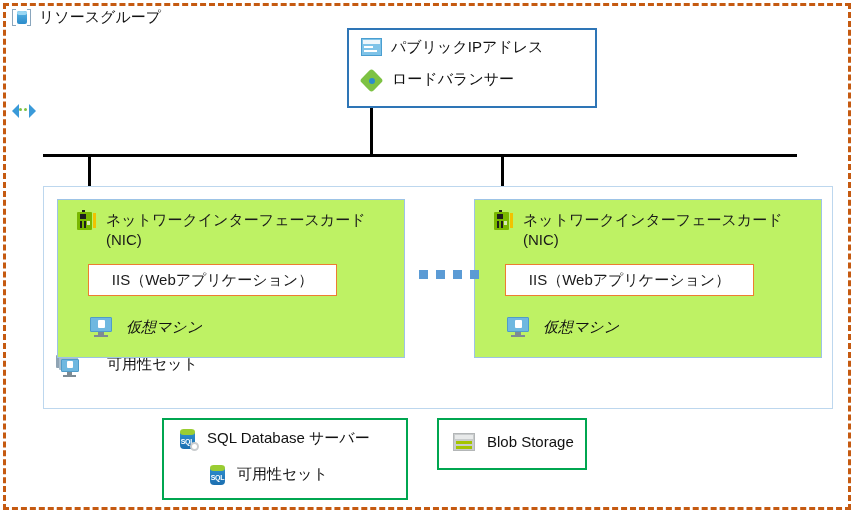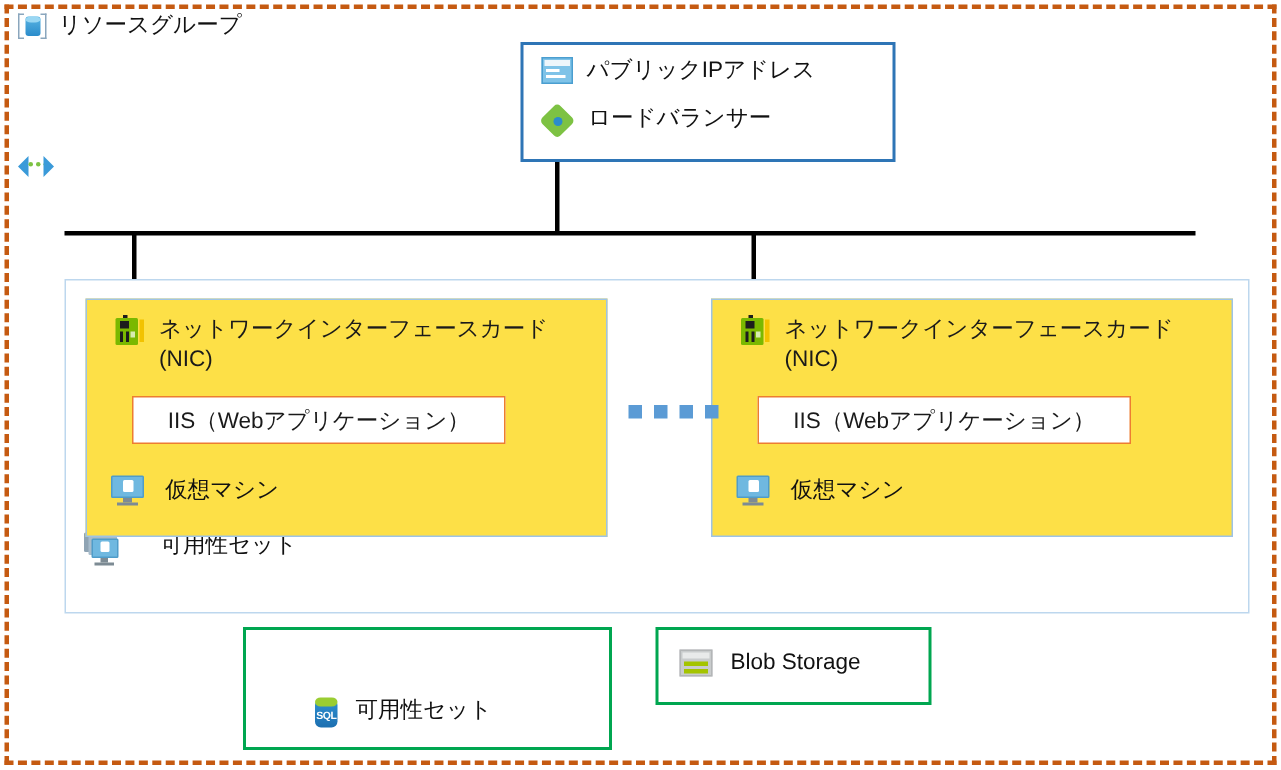--- a/index.html
+++ b/index.html
@@ -101,21 +101,21 @@
   }
   #availability-set-label .txt { margin-left: 26px; }
 
   
   .vm-box {
     position: absolute;
     top: 199px;
     width: 348px;
     height: 159px;
     border: 1px solid #9dc3e6;
-    background: #fde047;
+    background: #bef264;
     box-sizing: border-box;
   }
   #vm-box-left  { left: 57px;  }
   #vm-box-right { left: 474px; }
 
   .nic-row {
     position: absolute;
     left: 18px;
     top: 10px;
     display: flex;
@@ -135,24 +135,25 @@
     box-sizing: border-box;
     display: flex;
     align-items: center;
     justify-content: center;
     font-size: 15px;
     white-space: nowrap;
   }
 
   .vm-row {
     position: absolute;
-    left: 16px;
+    left: 32px;
     top: 117px;
     display: flex;
     align-items: center;
+    font-style: italic;
   }
   .vm-row .txt { margin-left: 14px; }
 
   
   #vm-separator {
     position: absolute;
     left: 419px;
     top: 270px;
     display: flex;
     gap: 8px;
@@ -178,21 +179,21 @@
   #sql-server-row { left: 14px; top: 9px; }
   #sql-server-row .txt { margin-left: 9px; }
   #sql-database-row { left: 44px; top: 45px; }
   #sql-database-row .txt { margin-left: 9px; }
 
   
   #blob-box {
     position: absolute;
     left: 437px;
     top: 418px;
-    width: 184px;
+    width: 150px;
     height: 52px;
     border: 2px solid #00a650;
     background: #ffffff;
     box-sizing: border-box;
   }
   #blob-row { left: 14px; top: 13px; }
   #blob-row .txt { margin-left: 12px; }
 
   
 
@@ -434,20 +435,29 @@
   </div>
 
   <div id="vm-separator">
     <span></span>
     <span></span>
     <span></span>
     <span></span>
   </div>
 
   <div id="sql-box">
+    <div class="label-row" id="sql-server-row">
+      <span class="icon icon-sql">
+        <span class="cyl"></span>
+          <span class="cap"></span>
+        <span class="lbl">SQL</span>
+        <span class="gear"></span>
+      </span>
+      <span class="txt">SQL Database サーバー</span>
+    </div>
     <div class="label-row" id="sql-database-row">
       <span class="icon icon-sql">
         <span class="cyl"></span>
           <span class="cap"></span>
         <span class="lbl">SQL</span>
       </span>
       <span class="txt">可用性セット</span>
     </div>
   </div>
 

